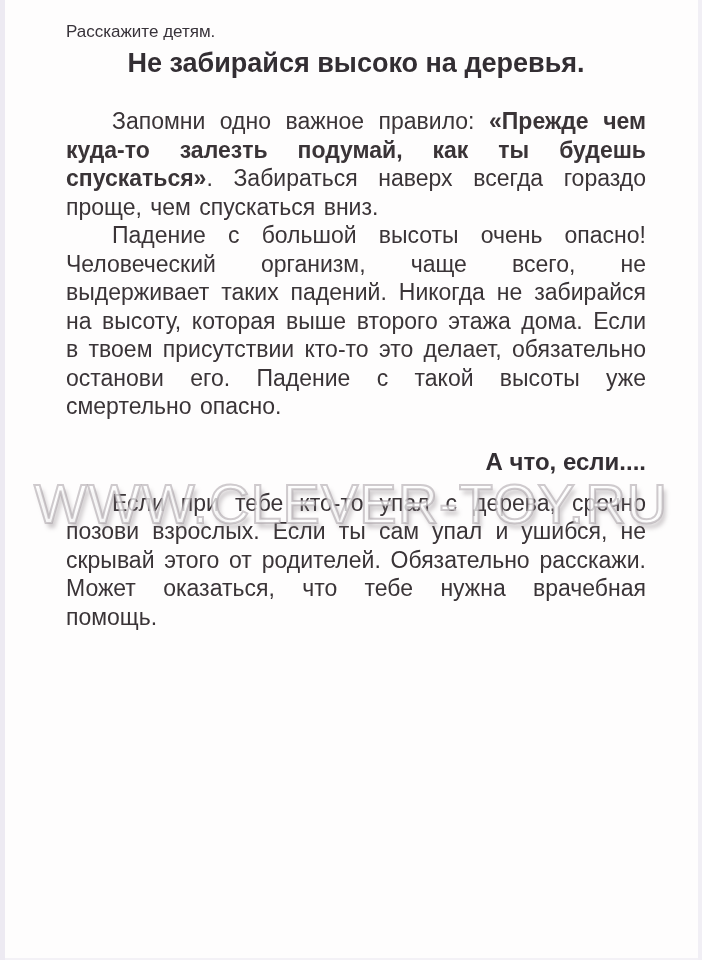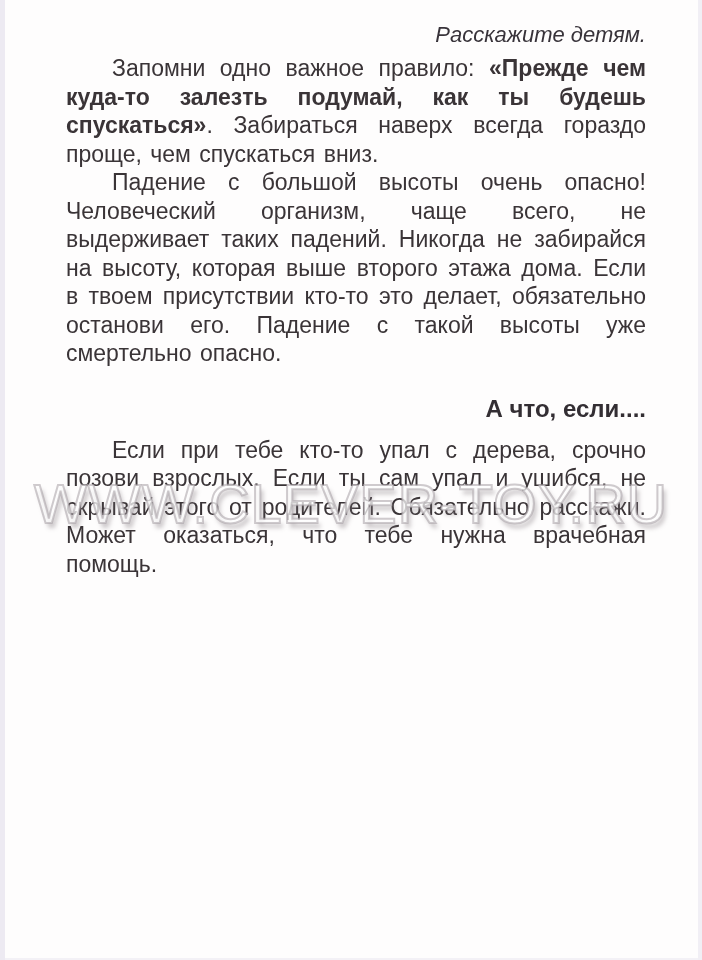--- a/index.html
+++ b/index.html
@@ -15,23 +15,22 @@
     padding: 14px 56px 0 66px;
     background: #fefdfd;
     overflow: hidden;
     font-family: "Liberation Sans", sans-serif;
     color: #3a3437;
     
     box-shadow: inset 5px 0 0 #edeaf2, inset -4px 0 0 #f1eff5, inset 0 -2px 0 #f3f1f6;
   }
   .title-italic {
     margin: 8px 0 6px 0;
-    text-align: right;
-    font-size: 22px;
-    font-style: italic;
+    text-align: left;
+    font-size: 17px;
     font-weight: 400;
     color: #38333a;
   }
   .title-bold {
     margin: 0 0 28px 0;
     text-align: center;
     font-size: 27px;
     font-weight: 700;
     color: #332e33;
   }
@@ -66,20 +65,21 @@
     z-index: 5;
   }
 </style>
 </head>
 <body>
 
 <div class="page">
 
   <div class="title-italic">Расскажите детям.</div>
 
+  <div class="title-bold">Не забирайся высоко на деревья.</div>
 
   <p class="body-par"><span>Запомни одно важное правило: </span><strong>«Прежде чем куда-то залезть подумай, как ты будешь спускаться»</strong><span>. Забираться наверх всегда гораздо проще, чем спускаться вниз.</span></p>
 
   <p class="body-par">Падение с большой высоты очень опасно! Человеческий организм, чаще всего, не выдерживает таких падений. Никогда не забирайся на высоту, которая выше второго этажа дома. Если в твоем присутствии кто-то это делает, обязательно останови его. Падение с такой высоты уже смертельно опасно.</p>
 
   <div class="sec-heading">А что, если....</div>
 
 
 
   <p class="body-par">Если при тебе кто-то упал с дерева, срочно позови взрослых. Если ты сам упал и ушибся, не скрывай этого от родителей. Обязательно расскажи. Может оказаться, что тебе нужна врачебная помощь.</p>

